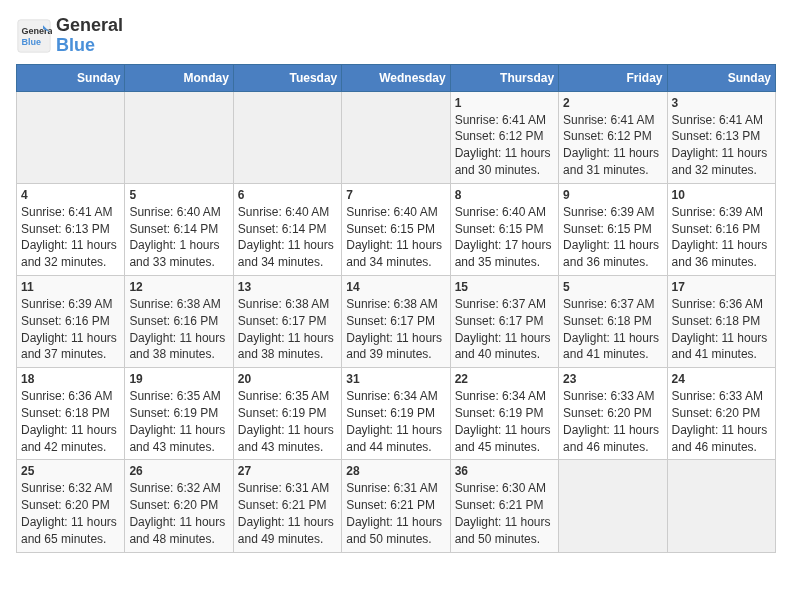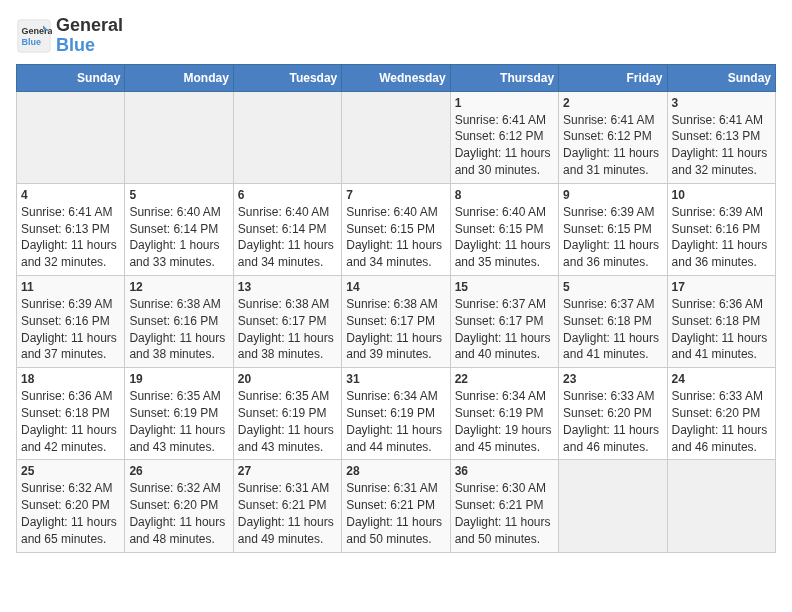--- a/index.html
+++ b/index.html
@@ -178,21 +178,21 @@
           <span>Sunrise: 6:40 AM</span><br>
           <span>Sunset: 6:15 PM</span><br>
           <span>Daylight: 11 hours and 34 minutes.</span>
         </div>
       </td>
         <td>
         <span class="day-number">8</span>
         <div class="day-info">
           <span>Sunrise: 6:40 AM</span><br>
           <span>Sunset: 6:15 PM</span><br>
-          <span>Daylight: 11 hours and 35 minutes.</span>
+          <span>Daylight: 17 hours and 35 minutes.</span>
         </div>
       </td>
         <td>
         <span class="day-number">9</span>
         <div class="day-info">
           <span>Sunrise: 6:39 AM</span><br>
           <span>Sunset: 6:15 PM</span><br>
           <span>Daylight: 11 hours and 36 minutes.</span>
         </div>
       </td>
@@ -294,21 +294,21 @@
           <span>Sunrise: 6:34 AM</span><br>
           <span>Sunset: 6:19 PM</span><br>
           <span>Daylight: 11 hours and 44 minutes.</span>
         </div>
       </td>
         <td>
         <span class="day-number">22</span>
         <div class="day-info">
           <span>Sunrise: 6:34 AM</span><br>
           <span>Sunset: 6:19 PM</span><br>
-          <span>Daylight: 19 hours and 45 minutes.</span>
+          <span>Daylight: 11 hours and 45 minutes.</span>
         </div>
       </td>
         <td>
         <span class="day-number">23</span>
         <div class="day-info">
           <span>Sunrise: 6:33 AM</span><br>
           <span>Sunset: 6:20 PM</span><br>
           <span>Daylight: 11 hours and 46 minutes.</span>
         </div>
       </td>

